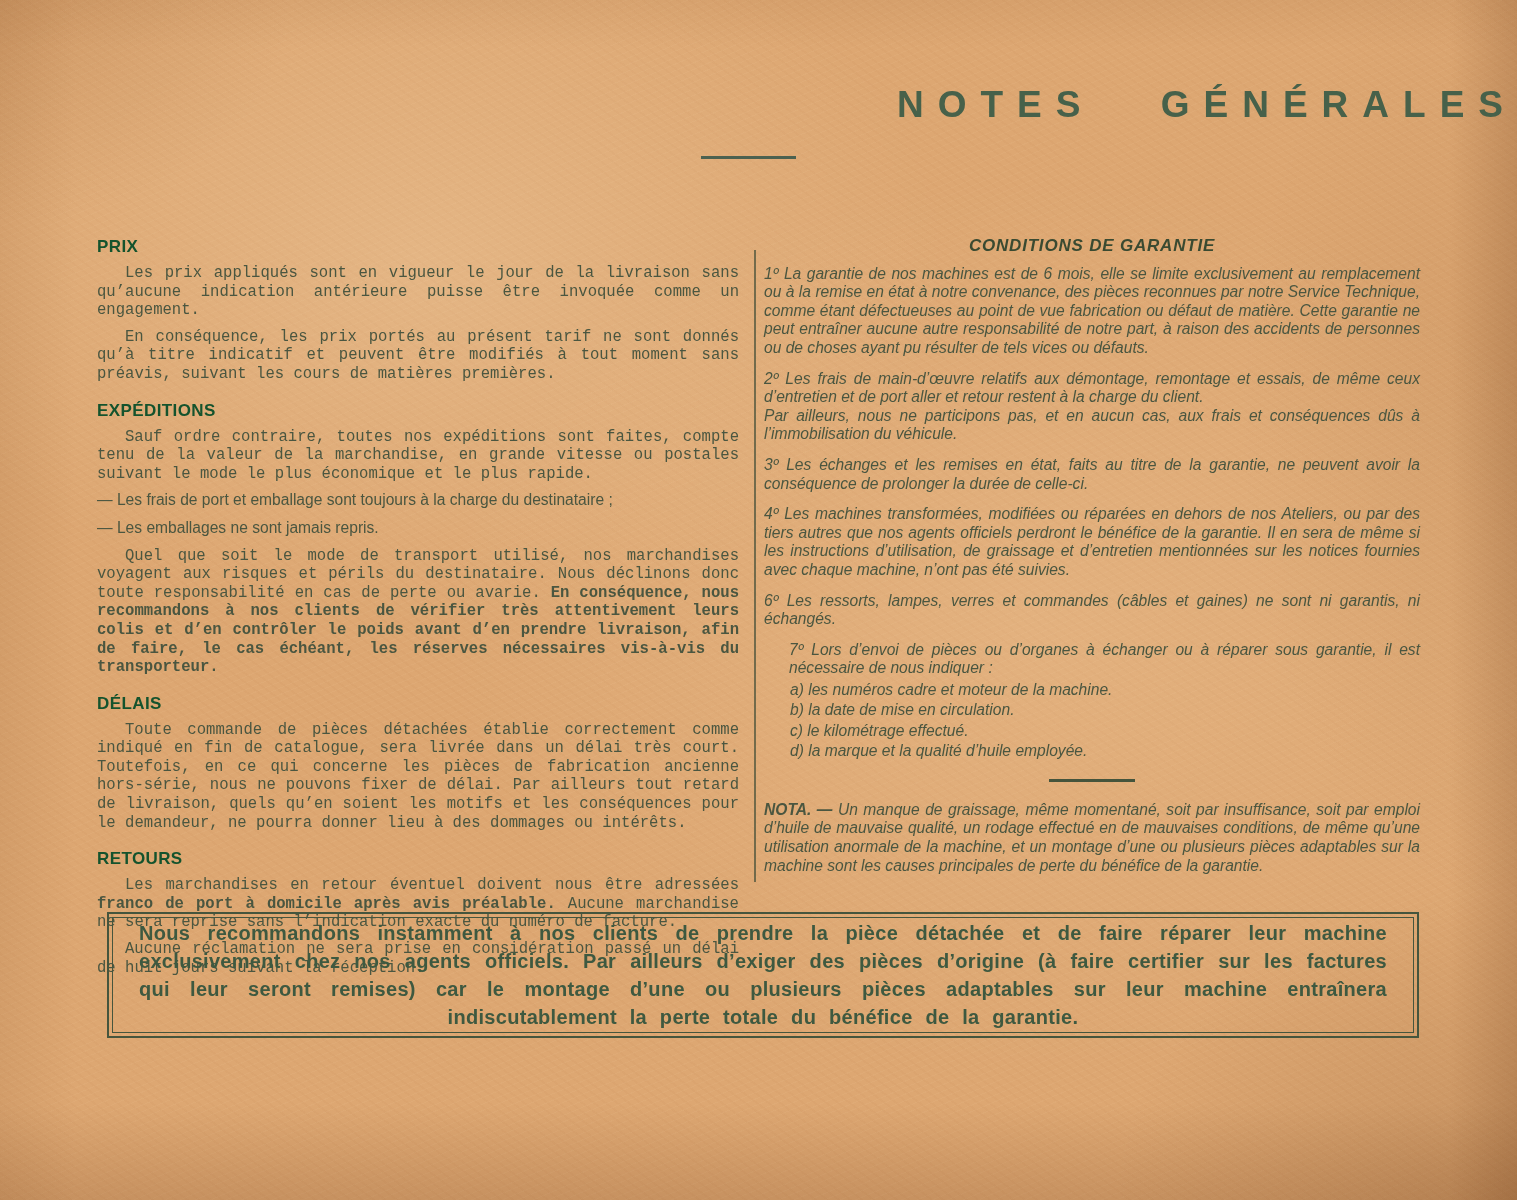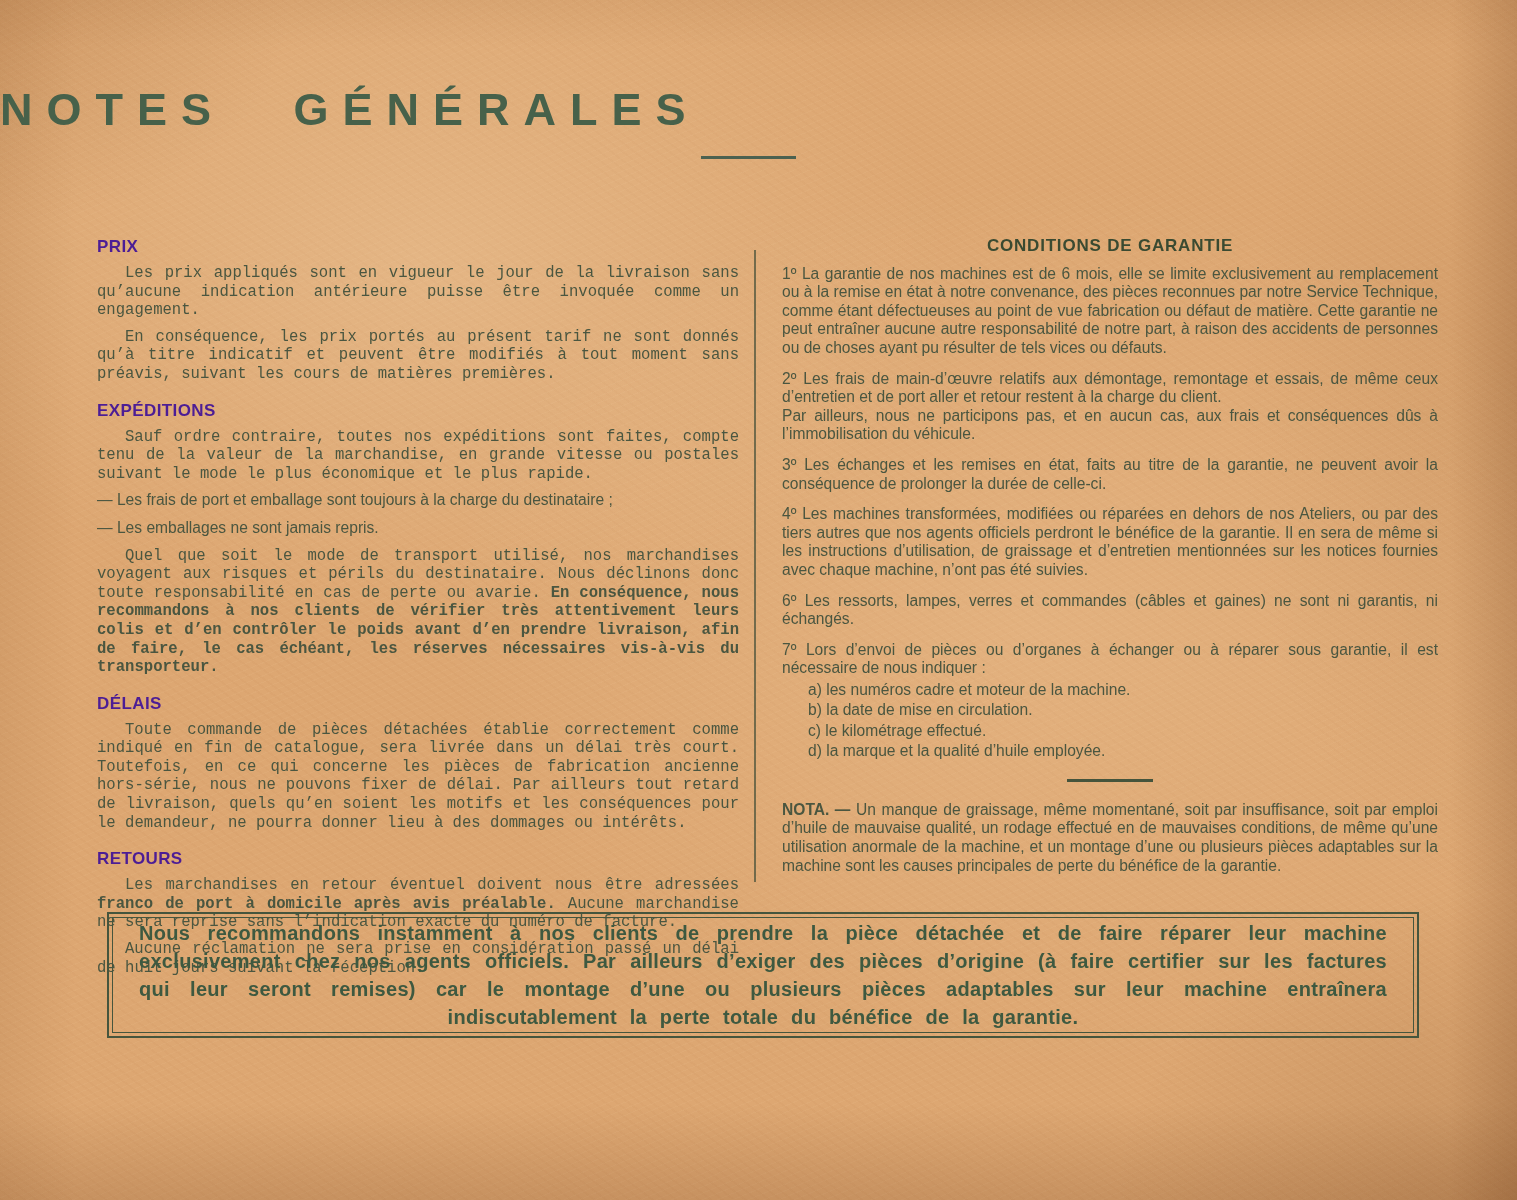--- a/index.html
+++ b/index.html
@@ -14,39 +14,39 @@
       radial-gradient(ellipse 560px 430px at 100% 100%, rgba(100,55,20,0.20), transparent 72%),
       radial-gradient(ellipse 400px 700px at 100% 35%, rgba(120,70,30,0.10), transparent 70%),
       linear-gradient(to right, rgba(120,70,30,0.10), transparent 5%, transparent 95.5%, rgba(110,60,25,0.22)),
       linear-gradient(to bottom, rgba(120,70,30,0.07), transparent 4%, transparent 92%, rgba(110,60,25,0.20)),
       repeating-linear-gradient(37deg, rgba(170,100,50,0.045) 0 2px, transparent 2px 7px),
       repeating-linear-gradient(-23deg, rgba(255,230,190,0.05) 0 1px, transparent 1px 6px);
     color:#4a5640;
   }
   .page-title{
     position:absolute;top:84px;left:0;width:100%;
-    text-align:left;font-size:45px;font-weight:bold;
+    text-align:right;font-size:37px;font-weight:bold;
     letter-spacing:14px;word-spacing:42px;color:#47614a;
   }
   .title-underline{
     position:absolute;top:156px;left:701px;width:95px;height:3px;
     background:#4b6150;
   }
   .col{
     position:absolute;top:237px;font-size:15.6px;line-height:18.6px;
   }
   .col-left{left:97px;width:642px;}
-  .col-right{left:782px;width:656px;}
+  .col-right{left:764px;width:656px;font-style:italic;}
   .col-divider{
     position:absolute;left:754px;top:250px;width:2px;height:632px;
     background:rgba(72,82,58,0.72);
   }
   h3.sec{
     font-size:17px;line-height:20px;margin:0 0 7px 0;
-    font-weight:bold;color:#4c1d95;letter-spacing:0.4px;
+    font-weight:bold;color:#14532d;letter-spacing:0.4px;
   }
   .sec-block{margin-bottom:17px;}
   p.par{margin:0 0 8px 0;text-indent:28px;text-align:justify;font-family:Liberation Mono, monospace;}
   p.par:last-child{margin-bottom:0;}
   p.dash{margin:3px 0 9px 0;text-indent:0;text-align:justify;}
   .b{font-weight:bold;}
   .gar-heading{
     text-align:center;font-size:17px;font-weight:bold;color:#3a4a31;
     letter-spacing:0.8px;margin:0 0 9px 0;
   }
@@ -119,21 +119,21 @@
 
   <p class="item"><span class="num">2º</span> <span>Les frais de main-d’œuvre relatifs aux démontage, remontage et essais, de même ceux d’entretien et de port aller et retour restent à la charge du client.</span><span class="cont">Par ailleurs, nous ne participons pas, et en aucun cas, aux frais et conséquences dûs à l’immobilisation du véhicule.</span></p>
 
   <p class="item"><span class="num">3º</span> <span>Les échanges et les remises en état, faits au titre de la garantie, ne peuvent avoir la conséquence de prolonger la durée de celle-ci.</span></p>
 
   <p class="item"><span class="num">4º</span> <span>Les machines transformées, modifiées ou réparées en dehors de nos Ateliers, ou par des tiers autres que nos agents officiels perdront le bénéfice de la garantie. Il en sera de même si les instructions d’utilisation, de graissage et d’entretien mentionnées sur les notices fournies avec chaque machine, n’ont pas été suivies.</span></p>
 
 
   <p class="item"><span class="num">6º</span> <span>Les ressorts, lampes, verres et commandes (câbles et gaines) ne sont ni garantis, ni échangés.</span></p>
 
-  <p class="item" style="margin-bottom:2px;"><span class="num">7º</span> <span>Lors d’envoi de pièces ou d’organes à échanger ou à réparer sous garantie, il est nécessaire de nous indiquer :</span></p>
+  <p class="item" style="margin-bottom:2px;margin-left:25px;"><span class="num">7º</span> <span>Lors d’envoi de pièces ou d’organes à échanger ou à réparer sous garantie, il est nécessaire de nous indiquer :</span></p>
 
   <div class="sub">
     <div>a)  les numéros cadre et moteur de la machine.</div>
     <div>b)  la date de mise en circulation.</div>
     <div>c)  le kilométrage effectué.</div>
     <div>d)  la marque et la qualité d’huile employée.</div>
   </div>
 
   <div class="nota-divider"></div>
 

